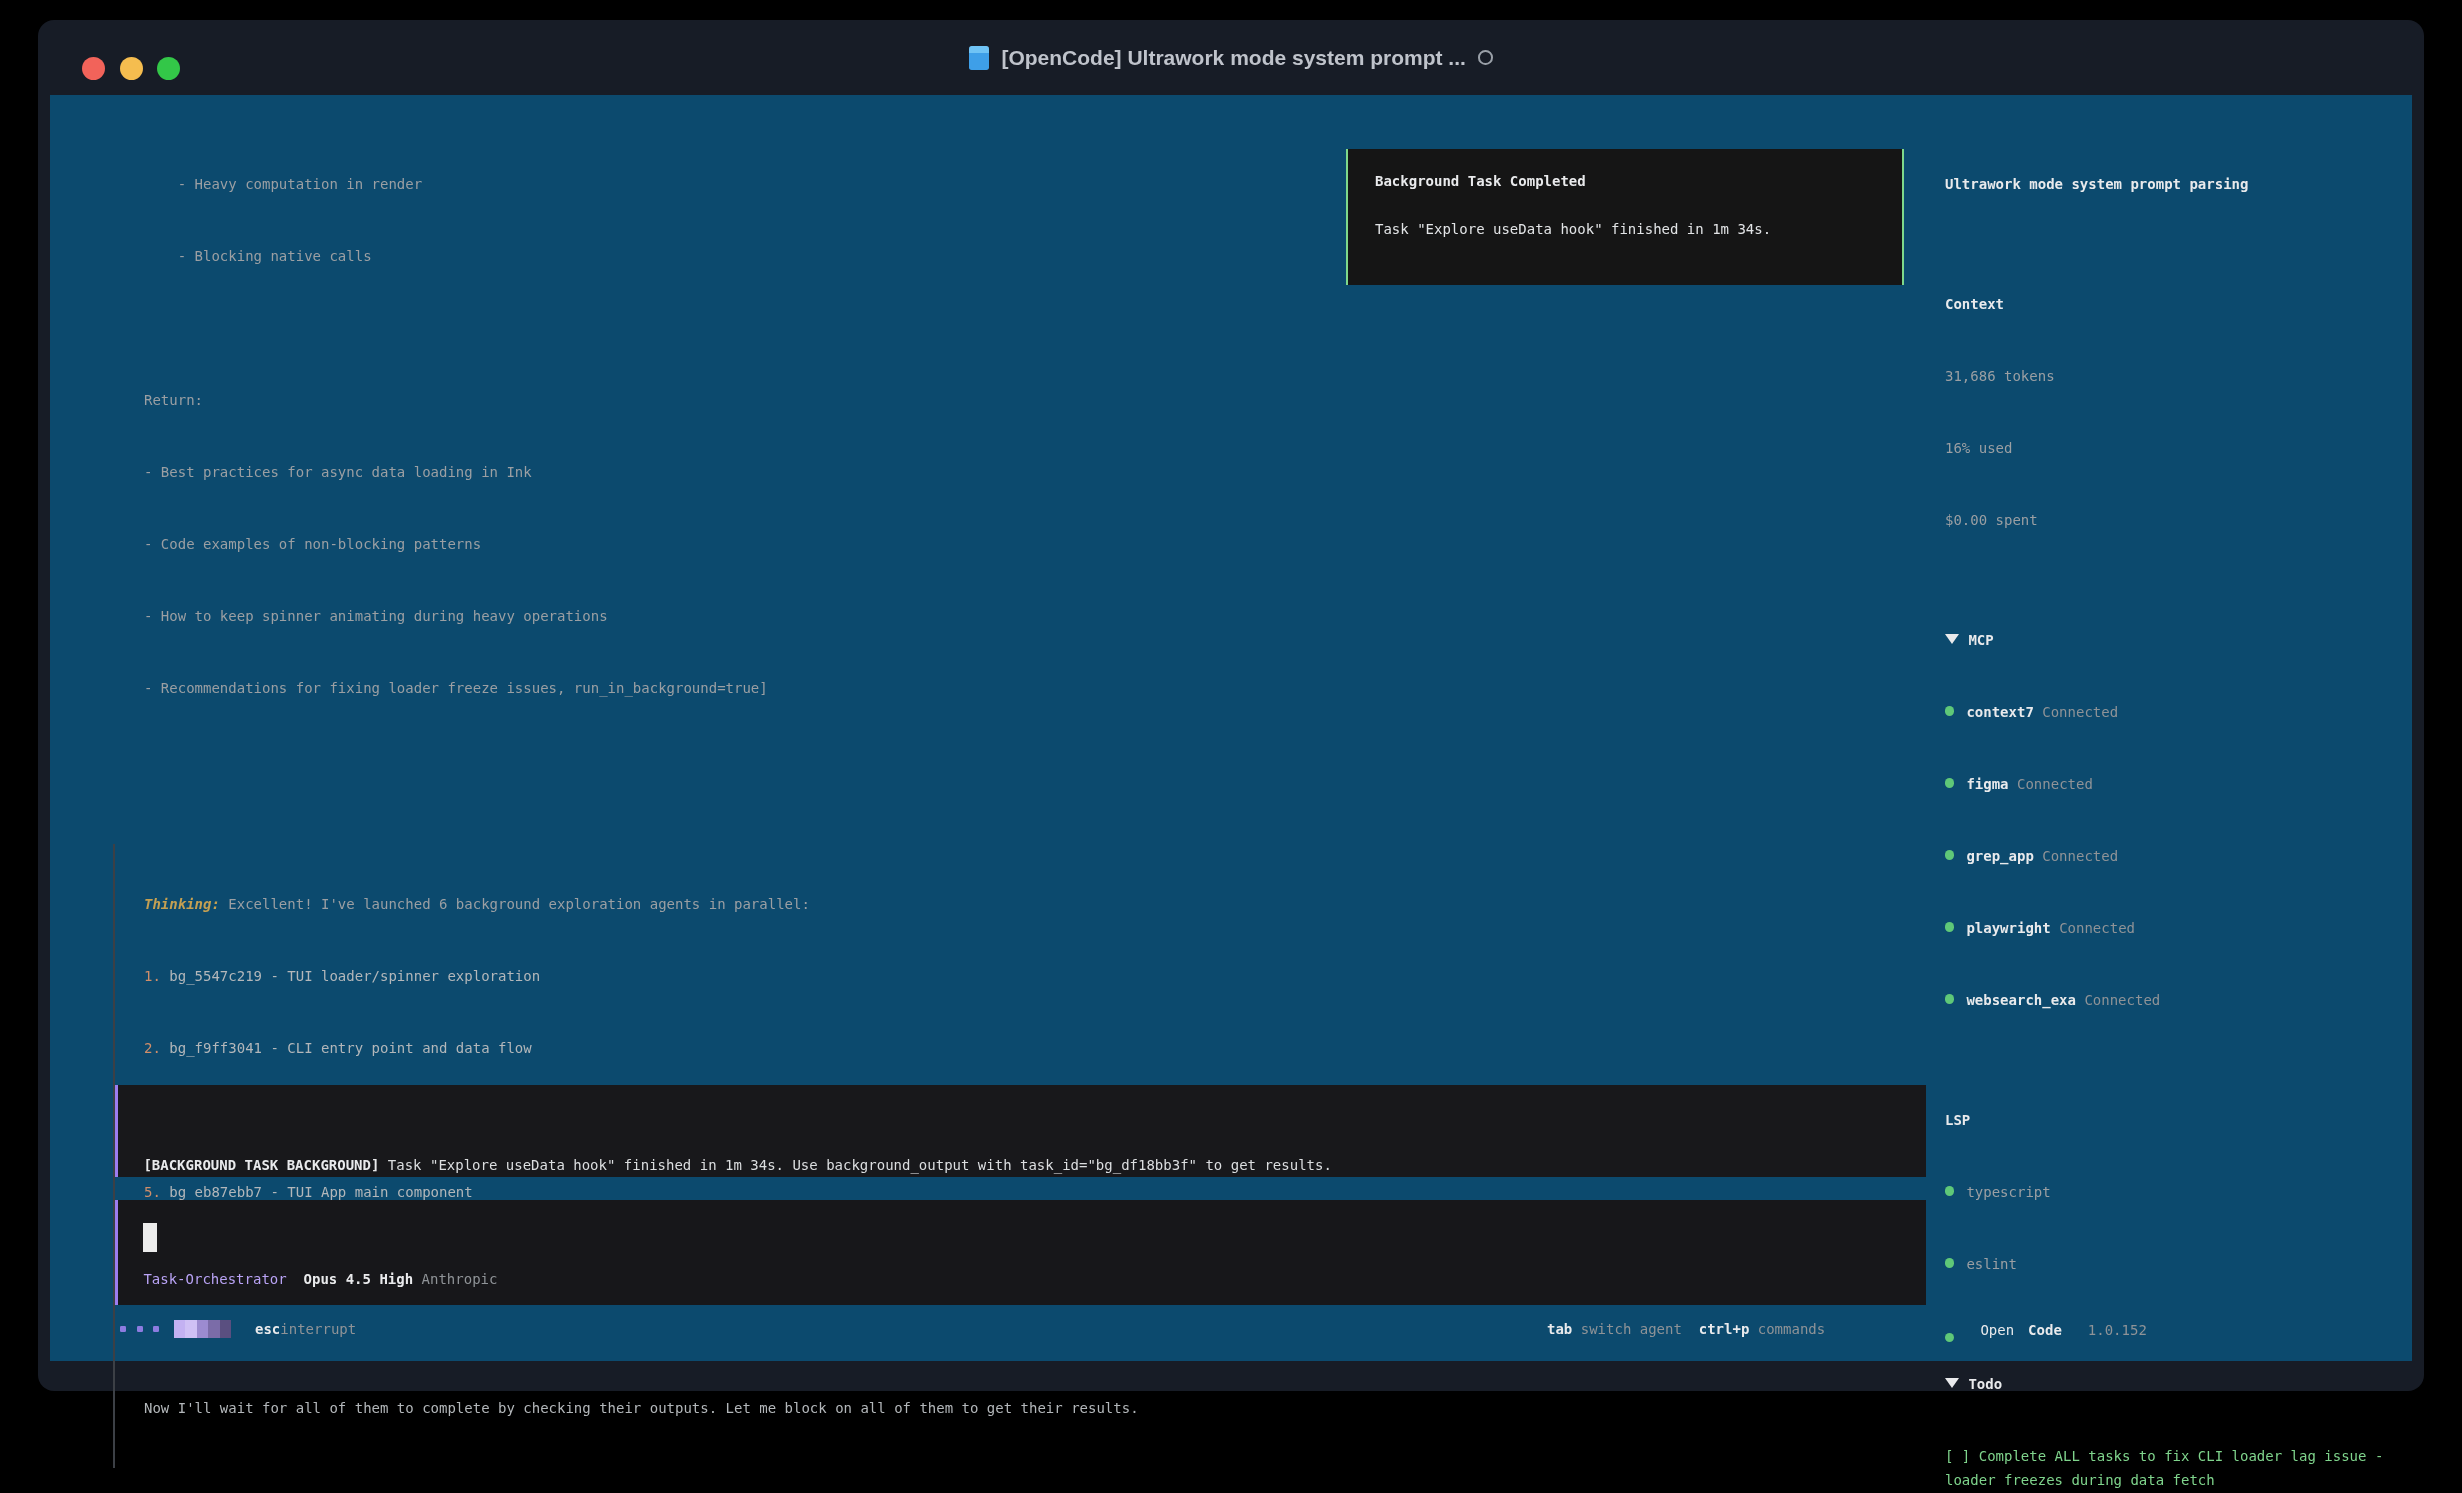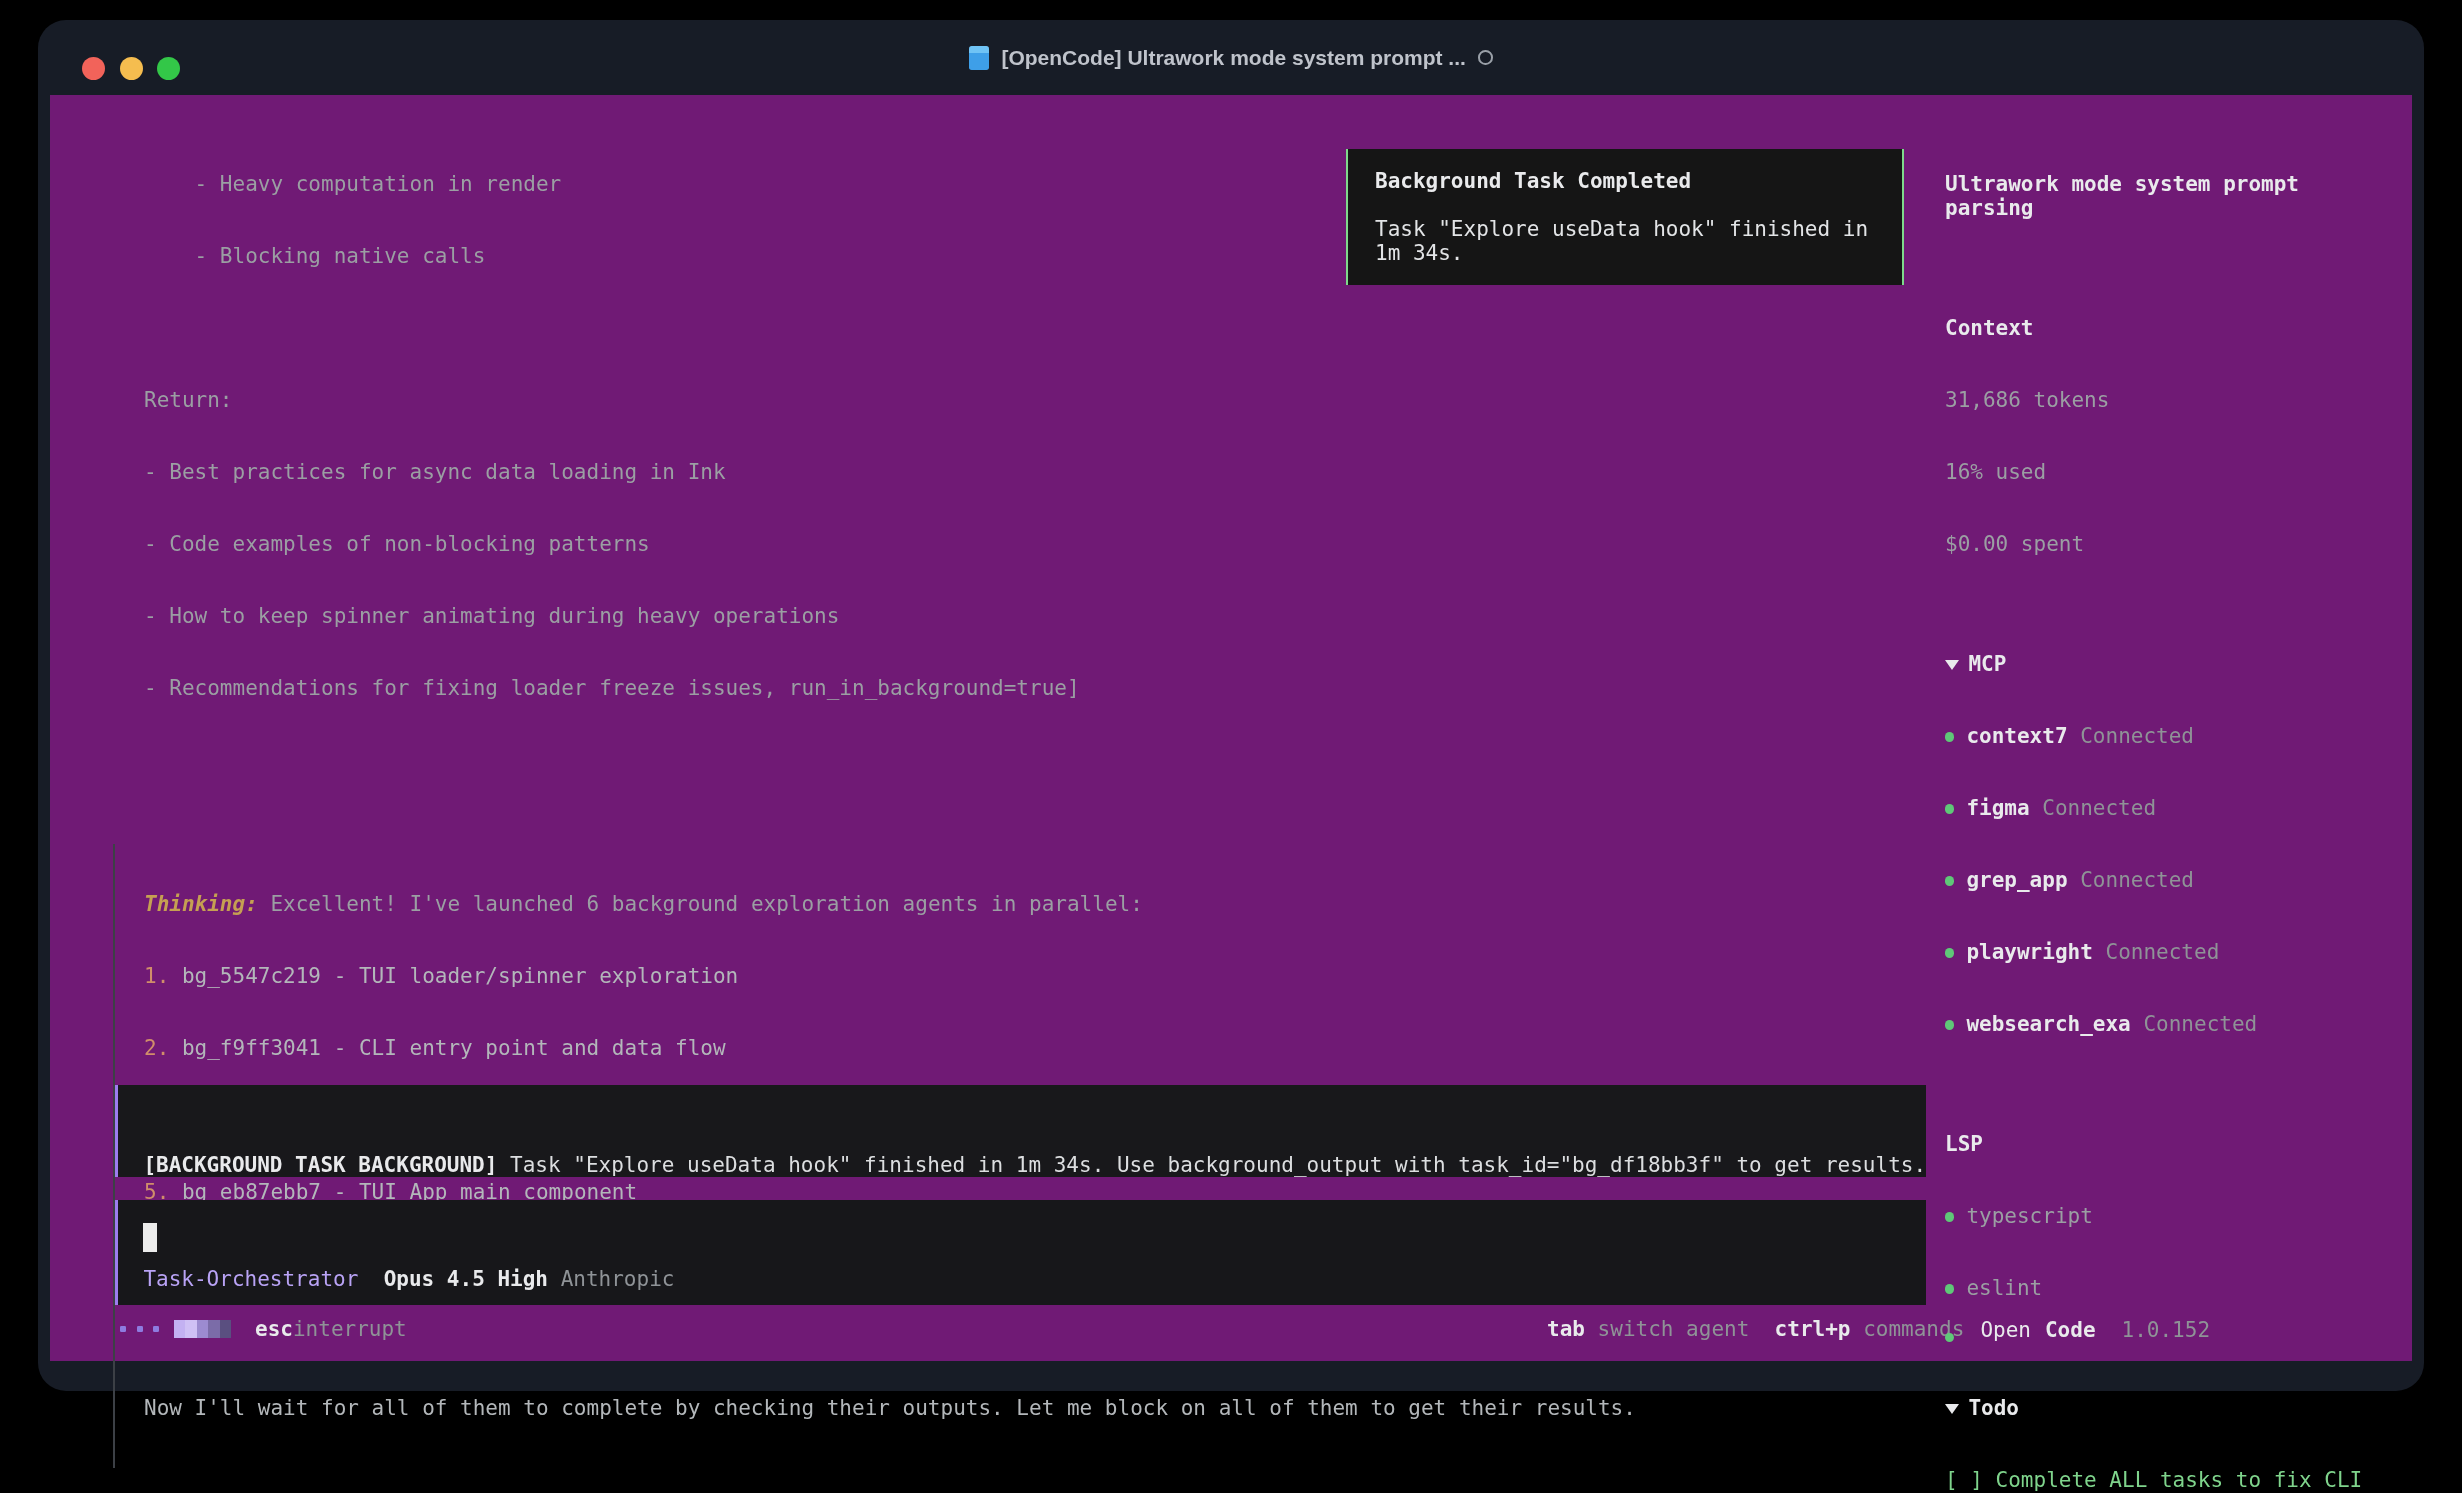--- a/index.html
+++ b/index.html
@@ -1,36 +1,36 @@
 <!DOCTYPE html>
 <html style="font-size:10.7px"><head>
 <meta charset="utf-8">
 <style>
   * { margin:0; padding:0; box-sizing:border-box; }
   html,body { width:2462px; height:1493px; background:#000; overflow:hidden; }
   body { font-family:"DejaVu Sans Mono", monospace; }
 
   .window { position:absolute; left:38px; top:20px; width:2386px; height:1371px;
-            background:#171c26; border-radius:28px; box-shadow:0 20px 60px rgba(0,0,0,.8); }
+            background:#171c26; border-radius:16px; box-shadow:0 20px 60px rgba(0,0,0,.8); }
 
   
   .titlebar { position:absolute; left:0; top:0; right:0; height:75px; }
   .traffic { position:absolute; left:44px; top:37px; display:flex; gap:14.7px; }
   .tl { width:23px; height:23px; border-radius:50%; }
   .tl.red{ background:#f2635a; } .tl.yellow{ background:#f5bd4f; } .tl.green{ background:#33c748; }
   .title-wrap { position:absolute; left:0; right:0; top:0; height:75px;
                 display:flex; align-items:center; justify-content:center; gap:12px;
                 font-family:"Liberation Sans", sans-serif; font-weight:bold; font-size:21px; color:#bfc3cb; }
   .file-icon { width:20px; height:24px; background:linear-gradient(#6fc3f5 0 30%, #3e9fe8 30% 100%);
                border-radius:2.7px; display:inline-block; }
   .ring-icon { width:14.7px; height:14.7px; border:2px solid #9aa0a8; border-radius:50%; display:inline-block; }
 
   
   .terminal { position:absolute; left:12px; right:12px; top:75px; bottom:30px;
-              background:#701a75; color:#9b9fa3; font-size:21px; line-height:24px; }
+              background:#0c4a6e; color:#9b9fa3; font-size:14px; line-height:24px; }
 
   .main-flow { position:absolute; left:94px; top:29px; white-space:pre; }
   .ln { height:24px; }
   .dim  { color:#9b9fa3; }
   .dim2 { color:#b3b7ba; }
   .white { color:#dcdee0; }
   .bwhite { color:#e9eaec; font-weight:bold; }
   .gold { color:#c5a052; font-style:italic;font-weight:bold; }
   .salmon { color:#d08e6a; }
 

